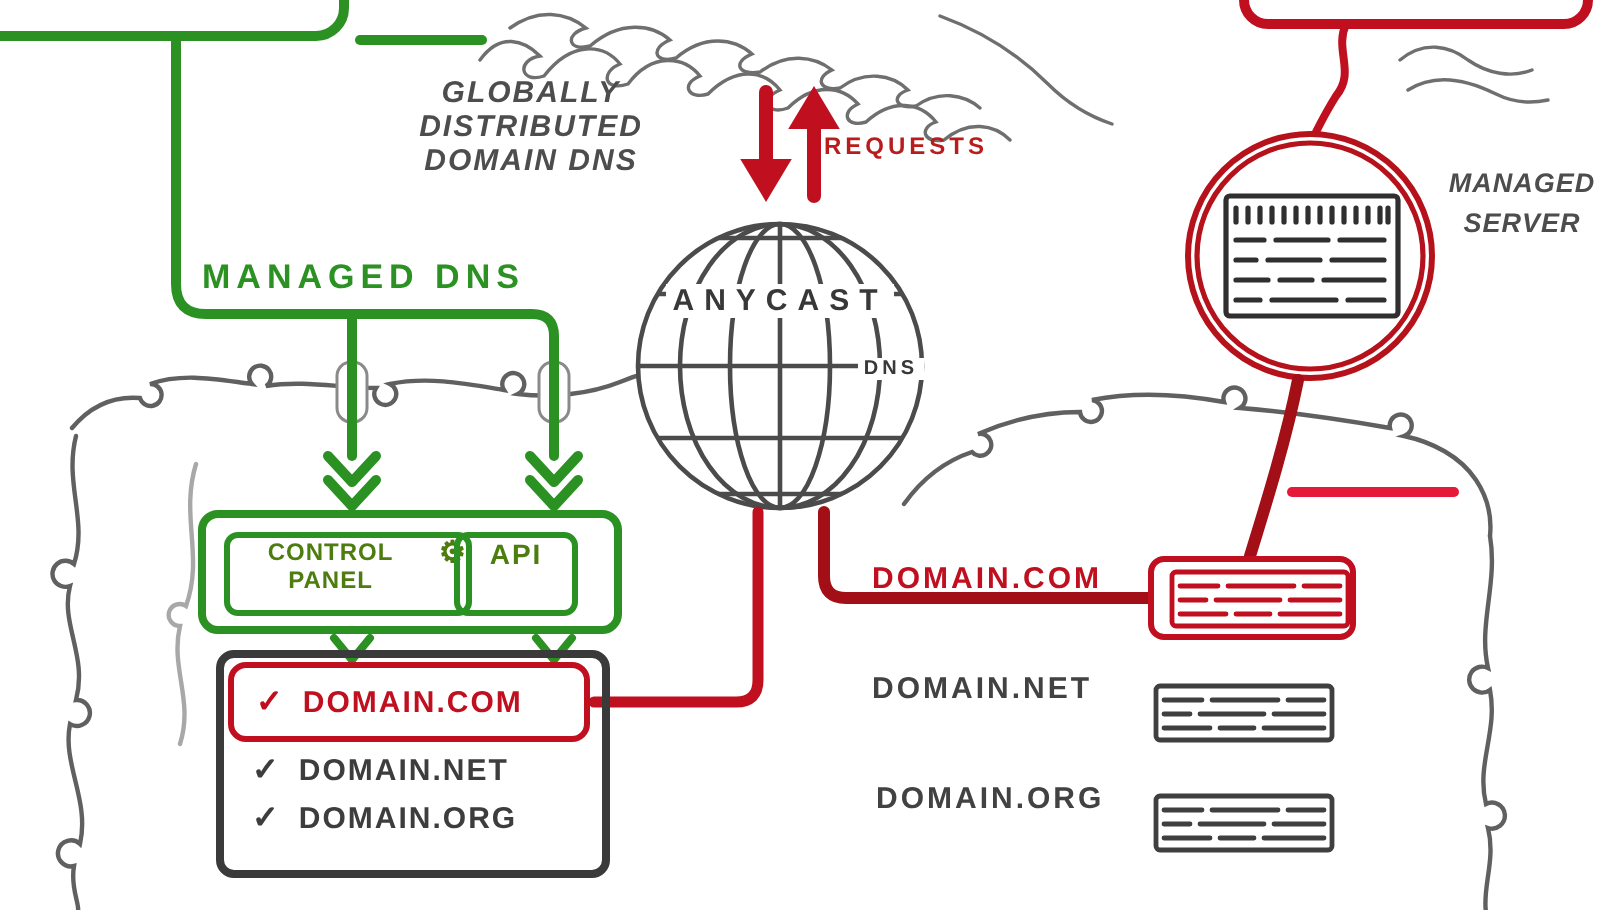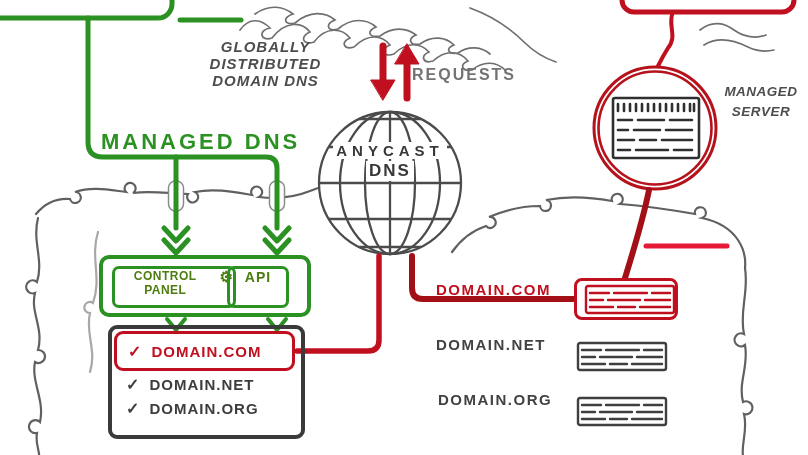--- a/index.html
+++ b/index.html
@@ -1,27 +1,27 @@
 <!DOCTYPE html>
 <html><head>
 <meta charset="utf-8">
 <style>
   html,body{margin:0;padding:0;background:#fff;}
   .stage{position:relative;width:808px;height:455px;background:#fff;overflow:hidden;
          font-family:"Liberation Sans",sans-serif;font-weight:bold;}
   .layer{position:absolute;left:0;top:0;}
   .txt{position:absolute;white-space:nowrap;}
   .caption{color:#4d4d4d;text-align:center;font-size:15px;line-height:17px;letter-spacing:1px;font-style:italic;}
-  .managed-dns{left:101px;top:129px;width:160px;font-size:22px;letter-spacing:3px;color:#2a9122;text-align:center;}
+  .managed-dns{left:101px;top:129px;width:160px;font-size:17px;letter-spacing:3px;color:#2a9122;text-align:center;}
   .net-caption{left:188px;top:38px;width:155px;}
-  .requests{left:412px;top:66px;font-size:16px;letter-spacing:2px;color:#737373;}
+  .requests{left:412px;top:66px;font-size:12px;letter-spacing:2px;color:#b91c1c;}
   .globe-caption{left:318px;top:142px;width:144px;text-align:center;color:#383838;}
   .globe-caption span{display:inline-block;background:#fff;padding:0 3px;}
   .globe-l1{font-size:15px;letter-spacing:5px;}
-  .globe-l2{font-size:17px;letter-spacing:2px;margin-top:2px;}
+  .globe-l2{font-size:10px;letter-spacing:2px;margin-top:20px;text-align:right;}
   .srv-caption{left:714px;top:82px;width:94px;font-size:13.5px;line-height:20px;letter-spacing:0.5px;}
   .gbox{position:absolute;border:4px solid #2a9122;border-radius:10px;box-sizing:border-box;}
   .gbox-outer{left:99px;top:255px;width:212px;height:62px;}
   .gbox-inner{position:absolute;border:3px solid #2a9122;border-radius:7px;box-sizing:border-box;
               display:flex;align-items:flex-start;justify-content:center;color:#4d7c0f;}
   .cp-box{left:9px;top:7px;width:124px;height:42px;gap:4px;}
   .cp-text{font-size:12px;line-height:14px;text-align:center;letter-spacing:0.5px;}
   .gear{font-size:15px;line-height:15px;}
   .api-box{left:124px;top:7px;width:62px;height:42px;font-size:14px;letter-spacing:1px;}
   .listbox{position:absolute;left:108px;top:325px;width:197px;height:114px;border:4px solid #3a3a3a;border-radius:9px;box-sizing:border-box;}

